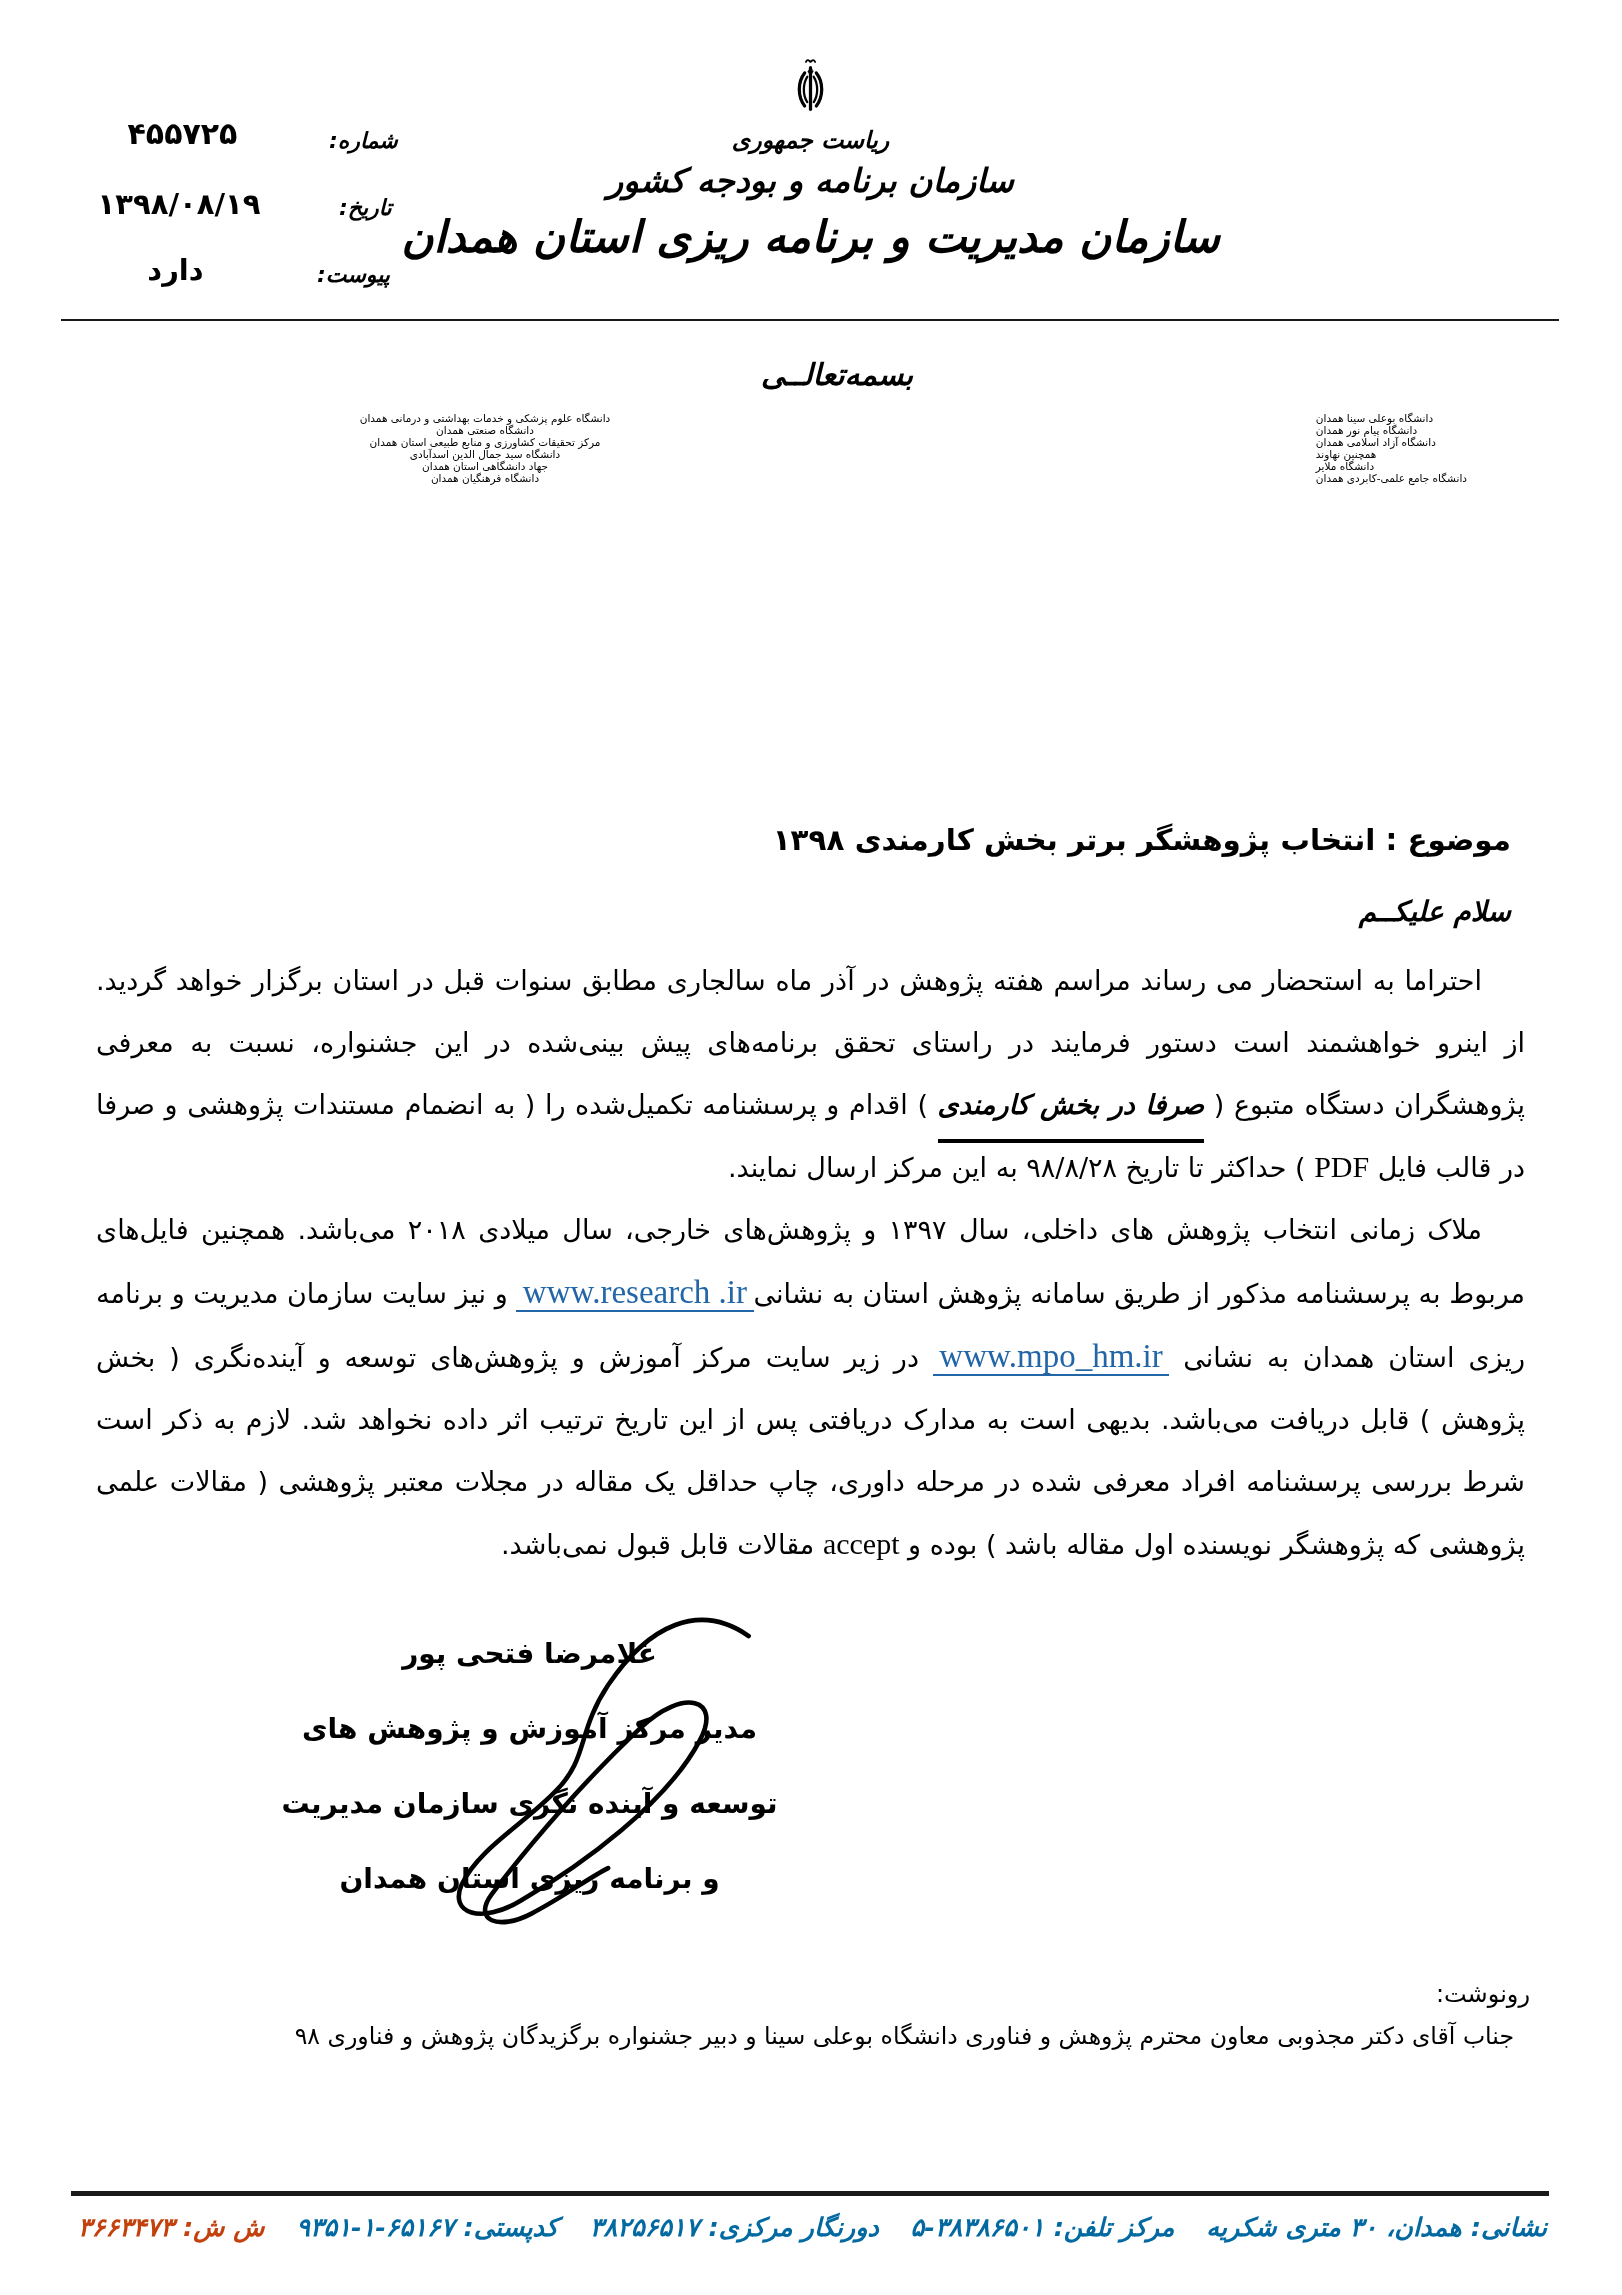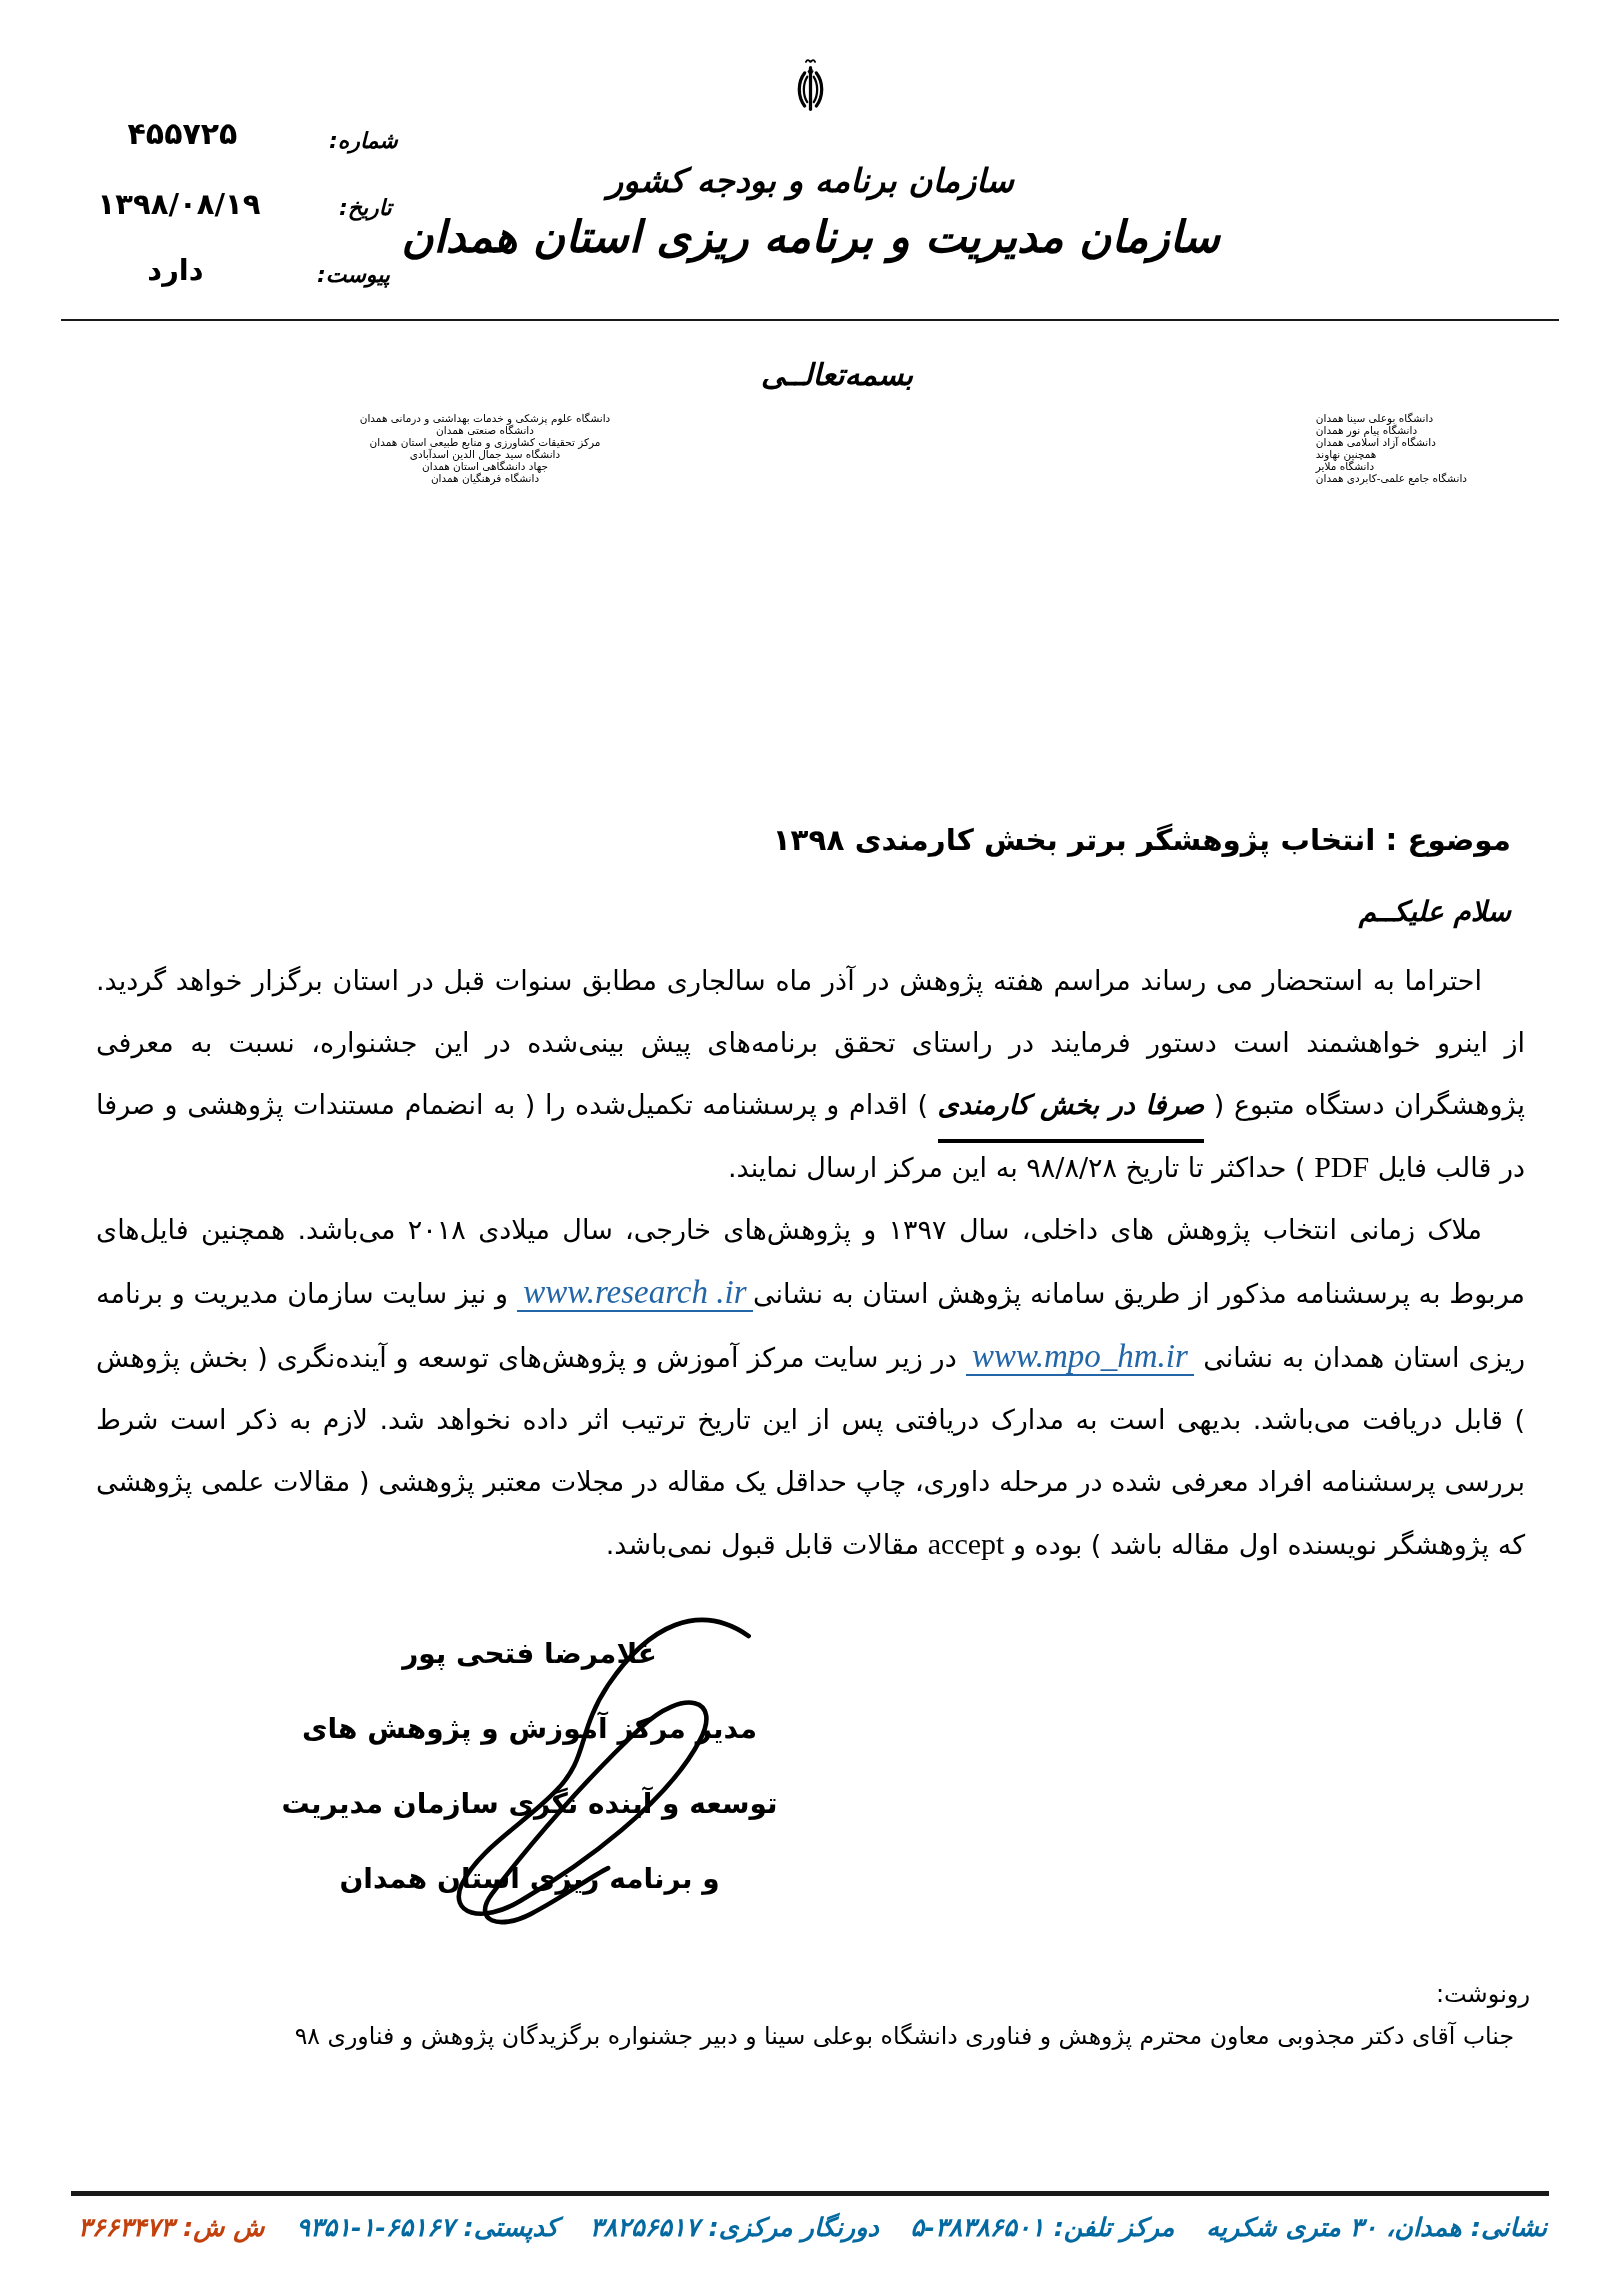--- a/index.html
+++ b/index.html
@@ -42,21 +42,21 @@
     text-align:justify;
   }
   .body-text p{margin:0;text-indent:43px;}
   .emphasis{
     font-weight:bold;font-style:italic;
     border-bottom:4.6px solid #000;padding-bottom:19px;
   }
   .latin{font-family:"Liberation Serif",serif;font-size:30px;}
   .url{
     font-family:"Liberation Serif",serif;
-    font-style:italic;font-size:33px;
+    font-size:33px;
     border-bottom:2.6px solid currentColor;
     padding:0 6.5px;
   }
   
   .sig-block{
     left:262px;width:537px;top:1616px;text-align:center;
     font-weight:bold;font-size:28px;line-height:75px;
   }
   .sig-svg{left:393px;top:1587px;z-index:2;}
   
@@ -93,20 +93,21 @@
       <path d="M23 9 C26 3 29 9 30 9 C31 9 34 3 37 9" stroke-width="3"></path>
       <path d="M30 18 L30 82" stroke-width="5"></path>
       <path d="M30 18 L26 24 L30 30 L34 24 Z" fill="#000" stroke-width="1"></path>
       <path d="M21 26 C10 40 10 62 21 77" stroke-width="5"></path>
       <path d="M39 26 C50 40 50 62 39 77" stroke-width="5"></path>
       <path d="M25 32 C18 43 18 60 25 71" stroke-width="3.5"></path>
       <path d="M35 32 C42 43 42 60 35 71" stroke-width="3.5"></path>
     </g>
   </svg>
 
+  <div class="abs org-line org-1">ریاست جمهوری</div>
   <div class="abs org-line org-2">سازمان برنامه و بودجه کشور</div>
   <div class="abs org-line org-3">سازمان مدیریت و برنامه ریزی استان همدان</div>
 
   <div class="abs rule" style="left:62px;top:319px;width:1498px;height:2px;"></div>
 
   <div class="abs besmellah">بسمه‌تعالــی</div>
 
   <div class="abs recol-left recol recol-left recol" style="">
     <div class="recol-left-inner recol" style="left:0;">
       <div>دانشگاه علوم پزشکی و خدمات بهداشتی و درمانی همدان</div>

